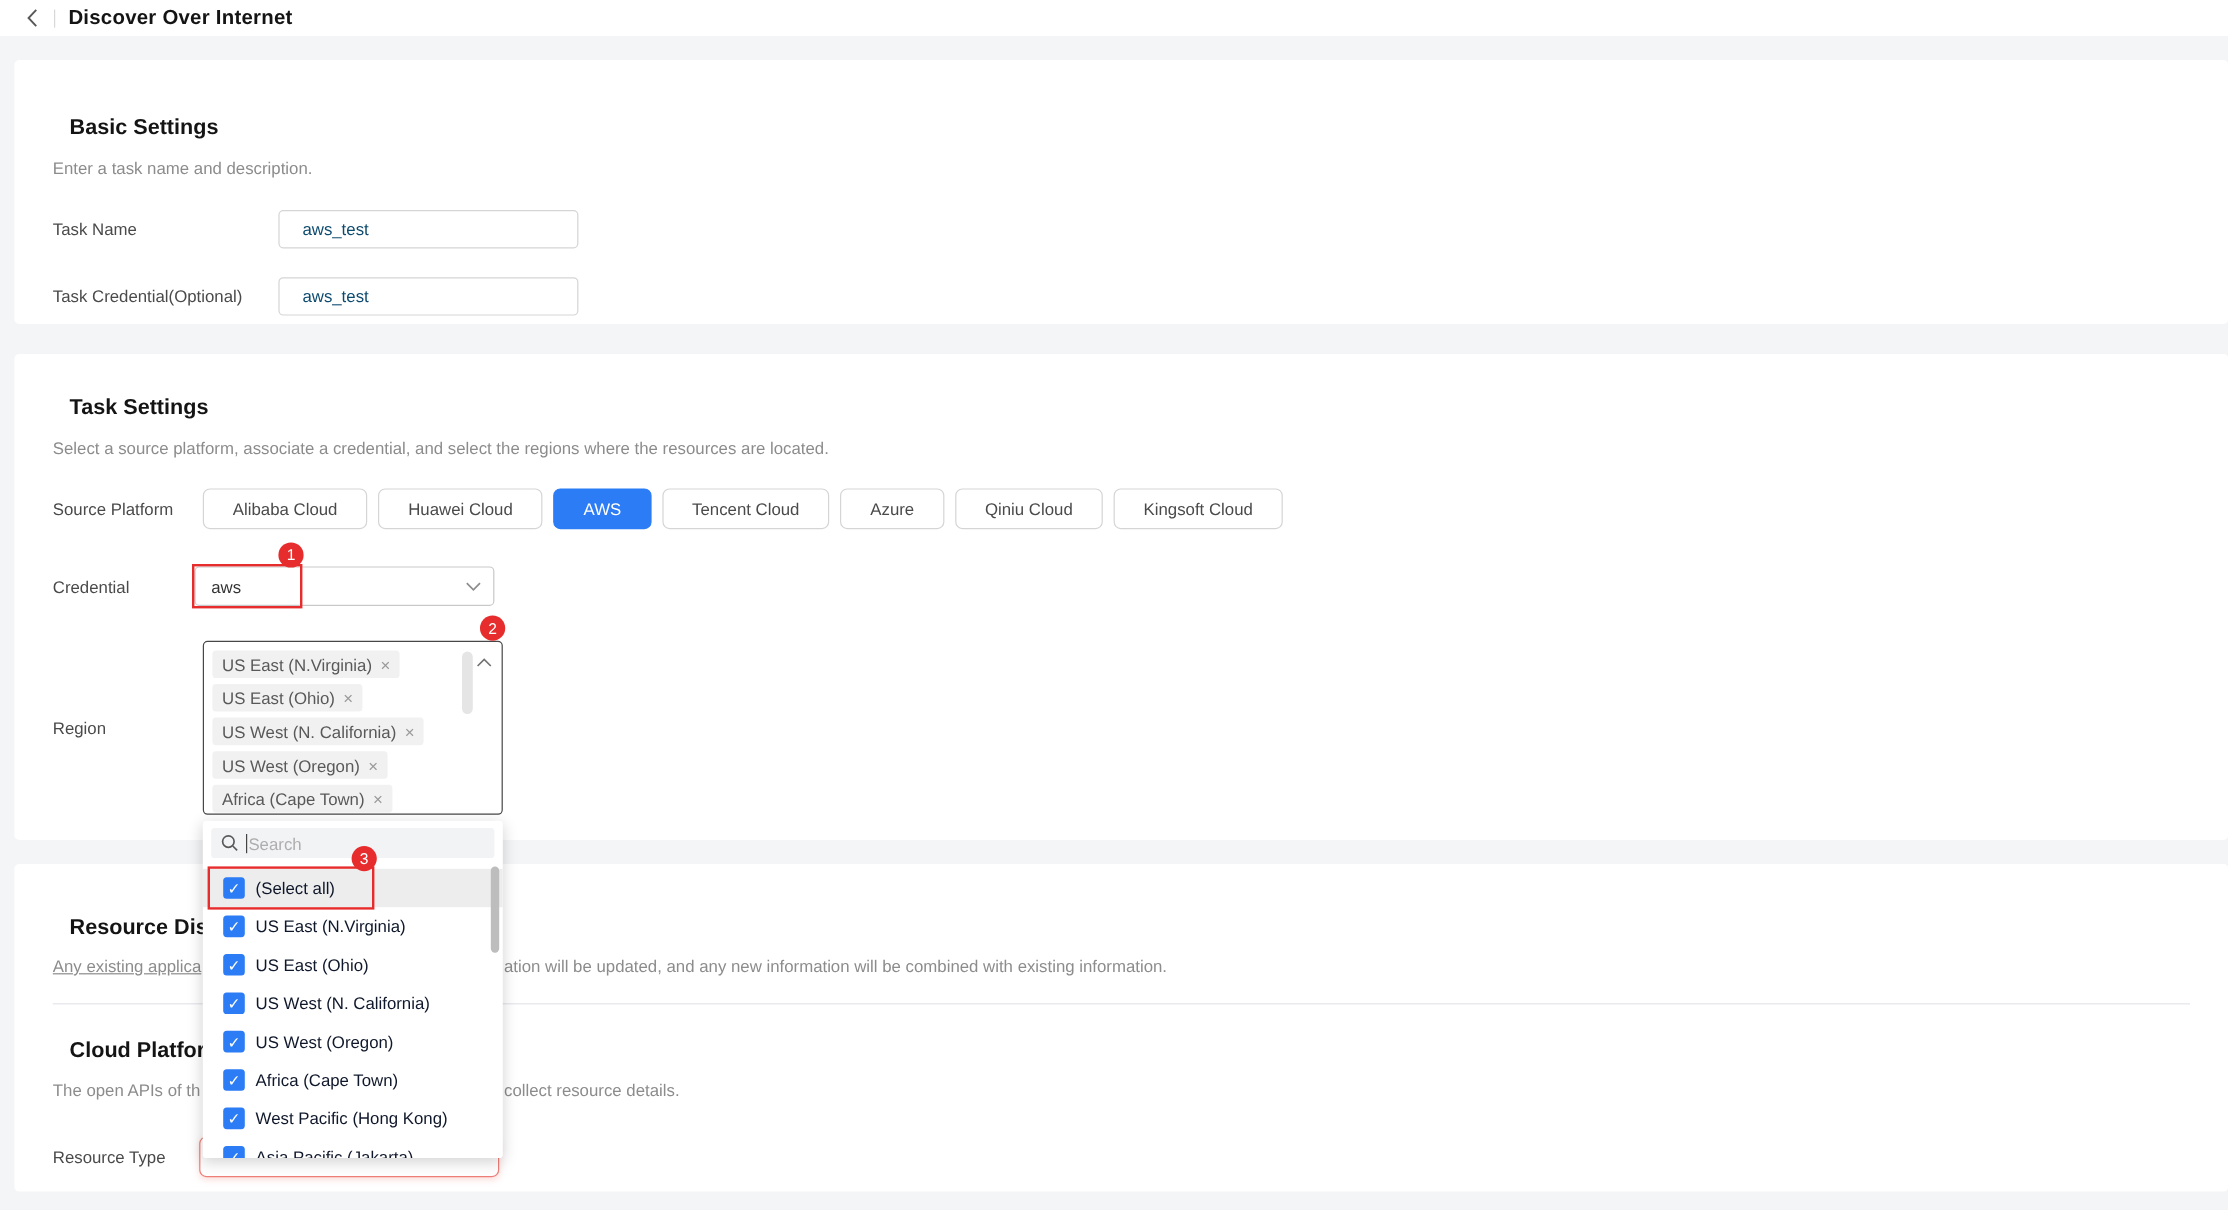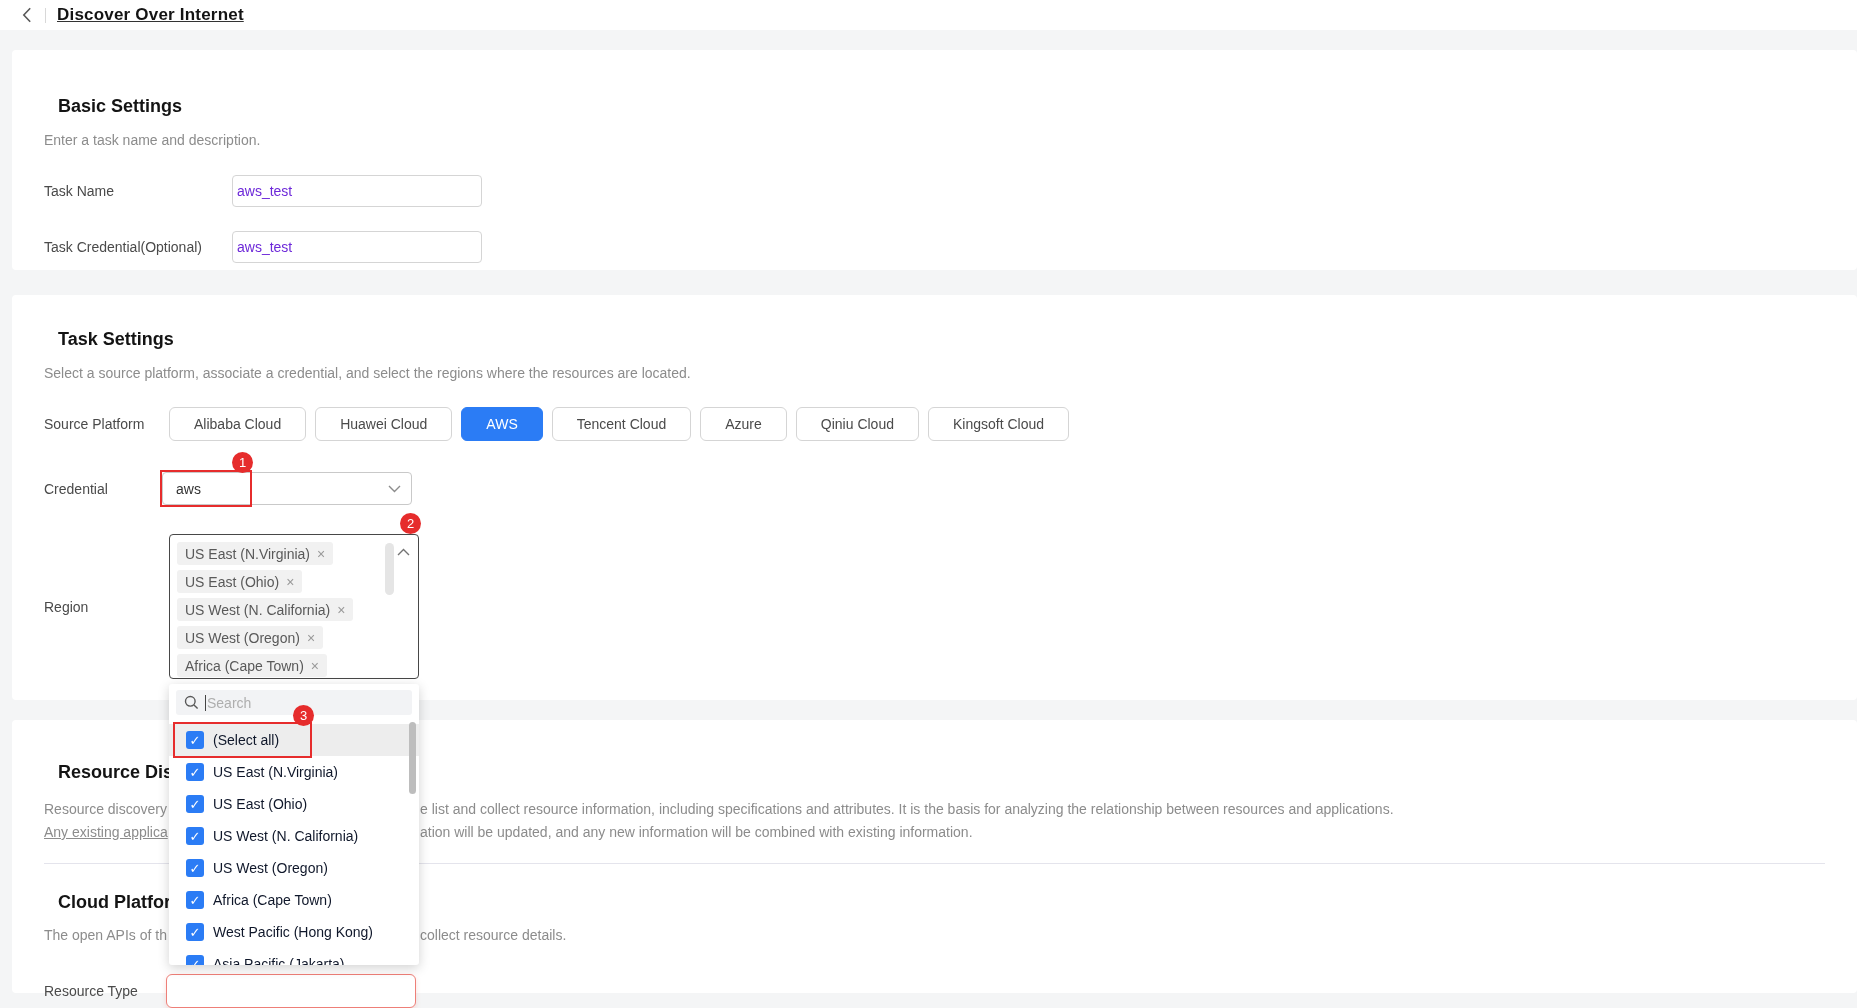--- a/index.html
+++ b/index.html
@@ -1,39 +1,39 @@
 <!DOCTYPE html>
 <html><head>
 <meta charset="utf-8">
 <style>
   * { box-sizing: border-box; }
   html,body { width:1857px; height:1008px; margin:0; overflow:hidden;
     font-family:"Liberation Sans", sans-serif; background:#f4f5f6; color:#333; }
 
   
-  .topbar { height:30px; background:#fff; display:flex; align-items:center; padding-left:16px;text-decoration:underline; }
+  .topbar { height:30px; background:#fff; display:flex; align-items:center; padding-left:16px; }
   .back { width:22px; height:22px; display:flex; align-items:center; justify-content:center; cursor:pointer; }
   .topbar .vdiv { width:1px; height:15px; background:#d8d8d8; margin:0 11px 0 7px; }
   .page-title { font-size:17px; font-weight:700; color:#141414; letter-spacing:.2px; }
 
   
   .card { background:#fff; border-radius:4px; margin-left:12px; width:1845px; }
   #card-basic { margin-top:20px; height:220px; padding:32px 32px 0; }
   #card-task  { margin-top:25px; height:405px; padding:20px 32px 0; position:relative; z-index:10; }
   #card-res   { margin-top:20px; height:273px; padding:28px 32px 0; position:relative; z-index:1; }
 
   h2.sec { margin:14px; font-size:18px; font-weight:700; color:#141414; }
   .sec-desc { margin-top:15px; font-size:14px; color:#8c8c8c; }
 
   .frow { display:flex; align-items:center; }
   .flabel { font-size:14px; color:#4a4a4a; flex:0 0 auto; }
   .w188 { width:188px; } .w125 { width:125px; }
 
   .tinput { width:250px; height:32px; border:1px solid #d5d5d5; border-radius:4px;
-    padding:0 4px; font-size:14px; color:#6d28d9; font-family:inherit; background:#fff; }
+    padding:0 19px; font-size:14px; color:#0c4a6e; font-family:inherit; background:#fff; }
 
   
   .pbtn-row { display:flex; gap:9px; }
   .pbtn { height:34px; padding:0 24px; background:#fff; border:1px solid #d5d5d5; border-radius:6px;
     font-size:14px; color:#4a4a4a; font-family:inherit; cursor:pointer; white-space:nowrap; }
   .pbtn.selected { background:#2b7cf5; border-color:#2b7cf5; color:#fff; }
 
   
   .sel-wrap { position:relative; width:250px; }
   .sel { width:250px; height:33px; border:1px solid #c9c9c9; border-radius:4px; background:#fff;
@@ -225,24 +225,20 @@
         <div class="dd-scroll"></div>
         <div class="ann-box" style="left:4px; top:38px; width:139px; height:36px;"></div>
         <div class="ann-badge" style="left:124px; top:21px;">3</div>
       </div>
     </div>
   </div>
 </div>
 
 <div class="card" id="card-res">
   <h2 class="sec">Resource Disc</h2>
-  <div class="frag-row" style="margin-top:18px;">
-    <span>Resource discovery</span>
-    <span class="frag-right">e list and collect resource information, including specifications and attributes. It is the basis for analyzing the relationship between resources and applications.</span>
-  </div>
   <div class="frag-row" style="margin-top:6px;text-decoration:underline;">
     <span>Any existing applica</span>
     <span class="frag-right">ation will be updated, and any new information will be combined with existing information.</span>
   </div>
 
   <div class="divider"></div>
 
   <h2 class="sec" style="margin-top:28px;">Cloud Platform C</h2>
   <div class="frag-row" style="margin-top:13px;">
     <span>The open APIs of th</span>

